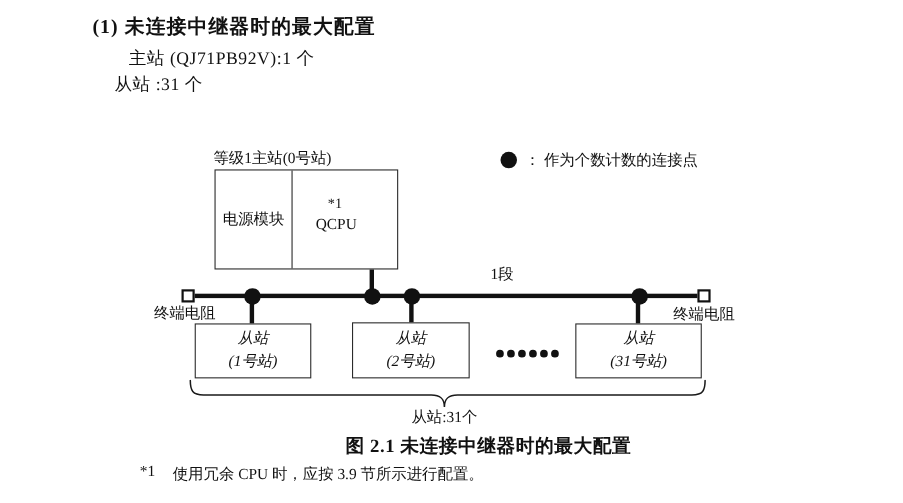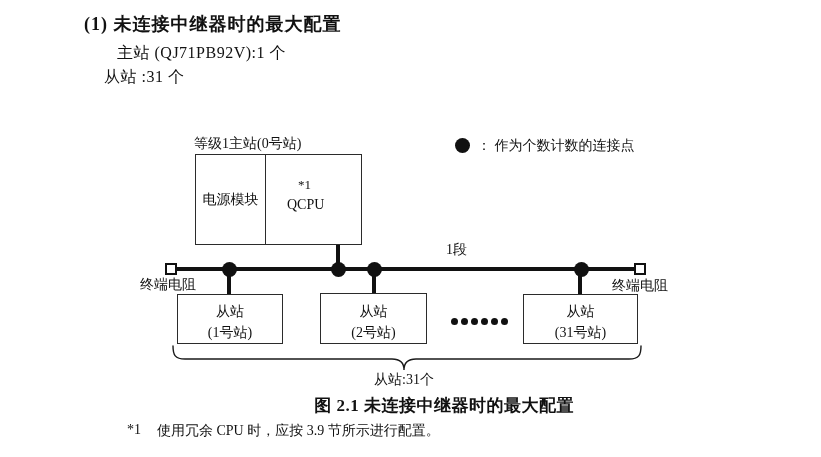--- a/index.html
+++ b/index.html
@@ -60,22 +60,22 @@
   .terminator { width: 12px; height: 12px; border: 2px solid #111; background: #fff; top: 263px; }
   .terminator.left { left: 165px; }
   .terminator.right { left: 634px; }
   .term-label { font-size: 14px; white-space: nowrap; text-align: center; }
   .term-label.left { left: 140px; top: 276px; }
   .term-label.right { left: 612px; top: 277px; }
 
   
   .slave-box {
     border: 1px solid #2b2b2b; background: #fff;
-    display: flex; flex-direction: column; align-items: center; justify-content: flex-end;
-    font-size: 14px; line-height: 1.5; text-align: center;
+    display: flex; flex-direction: column; align-items: center; justify-content: center;
+    font-size: 14px; line-height: 1.5; text-align: center; font-style: italic;
   }
   .slave-box.b1 { left: 177px; top: 294px; width: 106px; height: 50px; }
   .slave-box.b2 { left: 320px; top: 293px; width: 107px; height: 51px; }
   .slave-box.b3 { left: 523px; top: 294px; width: 115px; height: 50px; }
 
   .ellipsis { left: 451px; top: 318px; display: flex; gap: 3px; }
   .ellipsis span { width: 7px; height: 7px; border-radius: 50%; background: #111; display: block; }
 
   
   .brace { left: 171px; top: 345px; }

